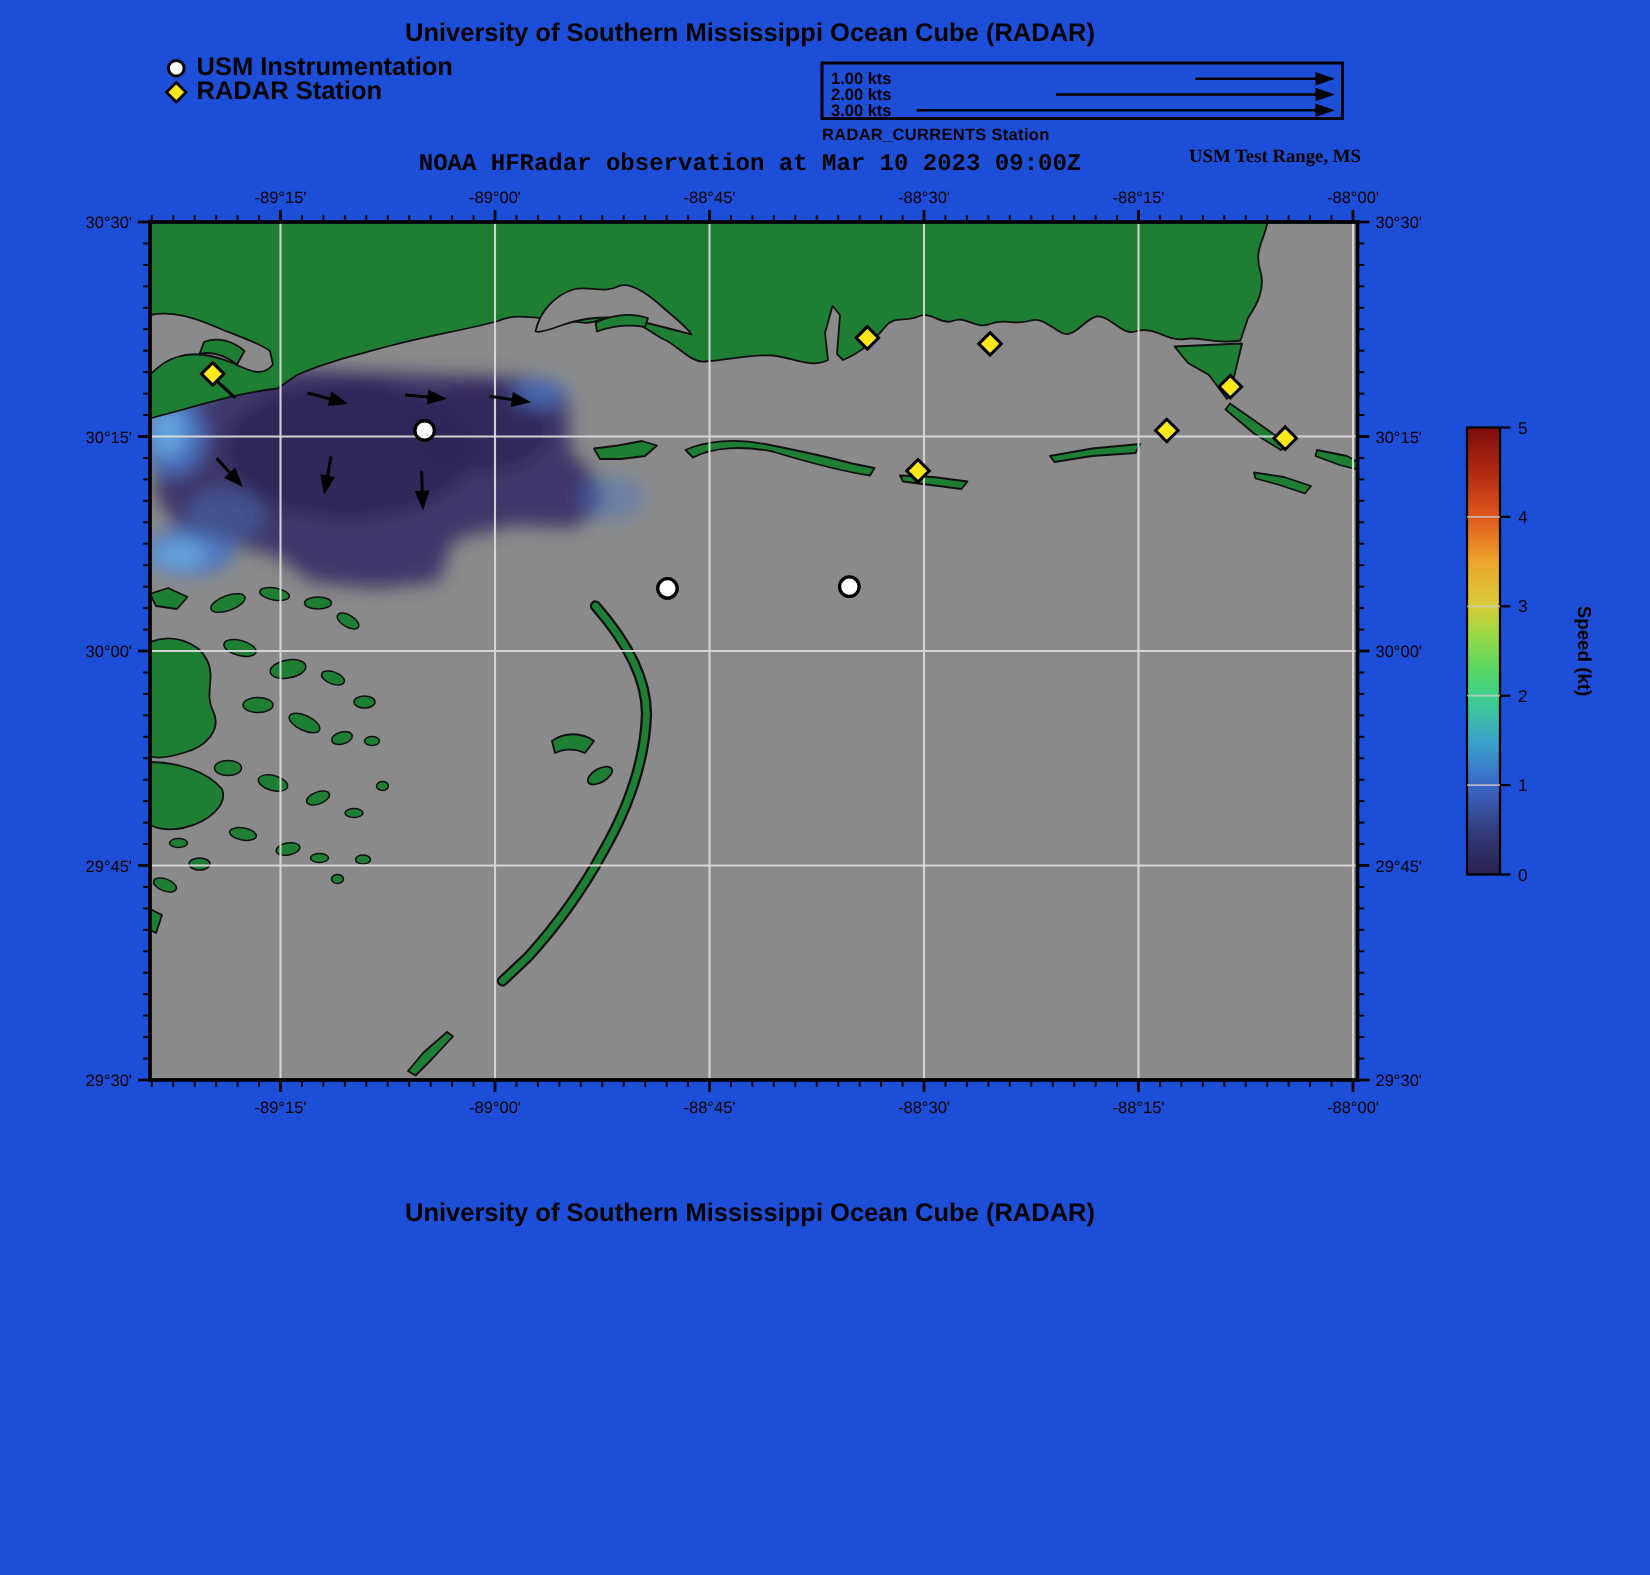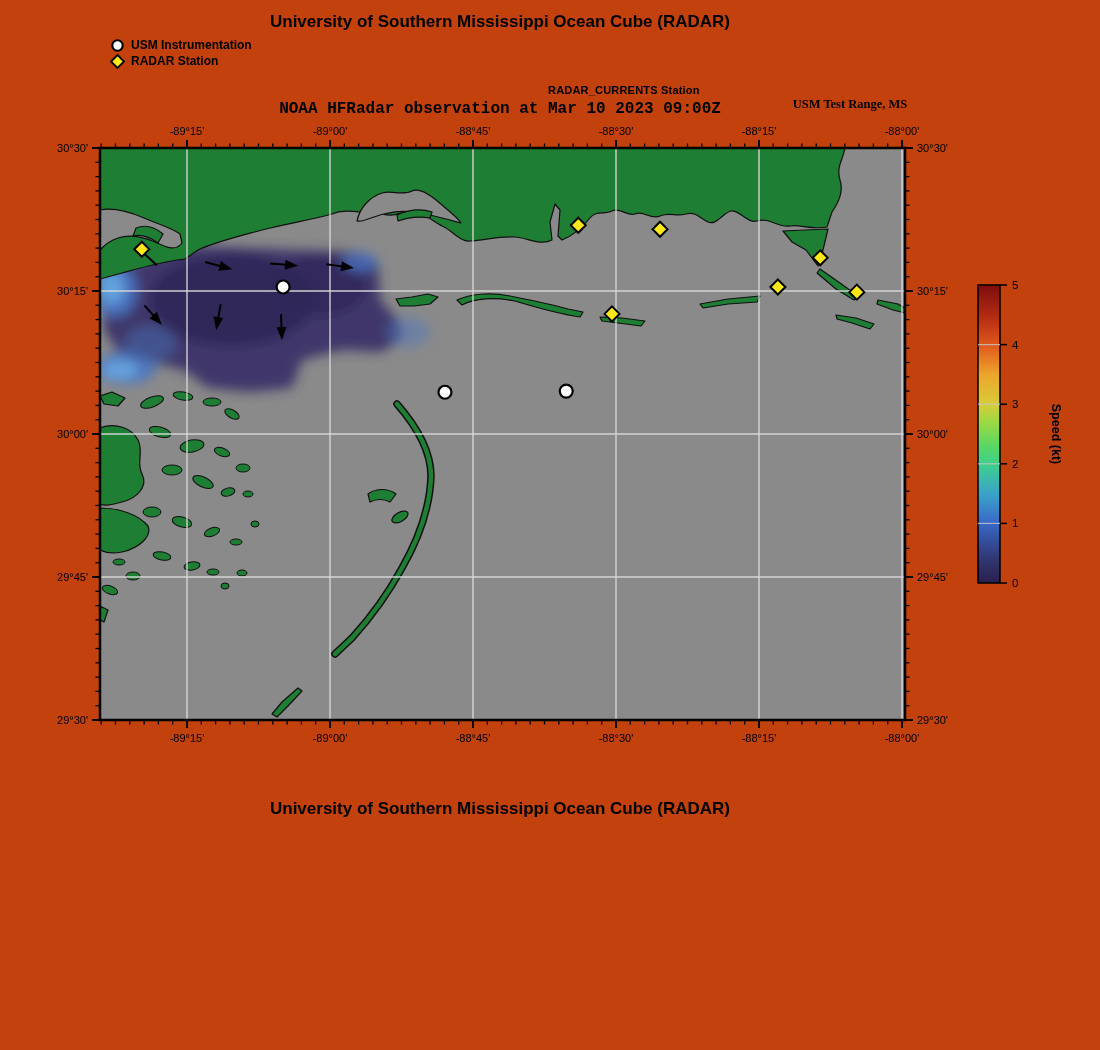--- a/index.html
+++ b/index.html
@@ -1,21 +1,21 @@
 <!DOCTYPE html>
 <html><head>
 <meta charset="utf-8">
 <style>
   html,body{margin:0;padding:0;background:#fff;}
-  .page{position:relative;width:1100px;height:1050px;background:#c2410c;overflow:hidden;
+  .page{position:relative;width:1100px;height:1050px;background:#1d4ed8;overflow:hidden;
         font-family:"Liberation Sans",sans-serif;color:#000;}
   .title{position:absolute;left:0;width:1000px;text-align:center;font-size:17px;font-weight:bold;}
   .title.top{top:12px;}
   .title.bottom{top:799px;}
-  .legend{position:absolute;left:110px;top:37px;font-size:12px;font-weight:bold;}
+  .legend{position:absolute;left:110px;top:37px;font-size:17px;font-weight:bold;}
   .legend-row{display:flex;align-items:center;height:16px;}
   .legend-row .lbl{margin-left:6px;}
   .scalebox{position:absolute;left:547px;top:41px;width:349px;height:39px;border:2px solid #000;box-sizing:border-box;}
   .scalebox svg{display:block;}
   .vectors-caption{position:absolute;left:548px;top:84px;font-size:11px;font-weight:bold;letter-spacing:0.2px;}
   .obs-title{position:absolute;left:150px;top:100px;width:700px;text-align:center;
              font-family:Liberation Mono, monospace;font-size:16px;font-weight:bold;}
   .range-label{position:absolute;left:740px;top:97px;width:220px;text-align:center;
              font-family:"Liberation Serif",serif;font-size:12.5px;font-weight:bold;}
   svg text{font-family:"Liberation Sans",sans-serif;}
@@ -35,20 +35,33 @@
       <span class="lbl">USM Instrumentation</span>
     </div>
     <div class="legend-row">
       <svg width="15" height="15">
         <polygon points="7.5,1 14,7.5 7.5,14 1,7.5" fill="#ffe81a" stroke="#000" stroke-width="1.8"></polygon>
       </svg>
       <span class="lbl">RADAR Station</span>
     </div>
   </div>
 
+  <div class="scalebox">
+    <svg id="scale-svg" width="345" height="35">
+      <text x="5" y="13" font-size="11" font-weight="bold">1.00 kts</text>
+      <text x="5" y="23.5" font-size="11" font-weight="bold">2.00 kts</text>
+      <text x="5" y="34" font-size="11" font-weight="bold">3.00 kts</text>
+    <line x1="248" y1="9.5" x2="331" y2="9.5" stroke="#000" stroke-width="1.6"></line>
+        <polygon points="341,9.5 328,5 328,14" fill="#000"></polygon>
+        <line x1="155" y1="20" x2="331" y2="20" stroke="#000" stroke-width="1.6"></line>
+        <polygon points="341,20 328,15.5 328,24.5" fill="#000"></polygon>
+        <line x1="62" y1="30.5" x2="331" y2="30.5" stroke="#000" stroke-width="1.6"></line>
+        <polygon points="341,30.5 328,26 328,35" fill="#000"></polygon>
+      </svg>
+  </div>
 
   <div class="vectors-caption">RADAR_CURRENTS Station</div>
 
   <div class="obs-title">NOAA HFRadar observation at Mar 10 2023 09:00Z</div>
   <div class="range-label">USM Test Range, MS</div>
 
   <svg id="map-svg" width="1100" height="1050" style="position:absolute;left:0;top:0;">
     <defs>
       <clipPath id="mapclip">
           <rect x="100" y="148" width="805" height="572"></rect>

